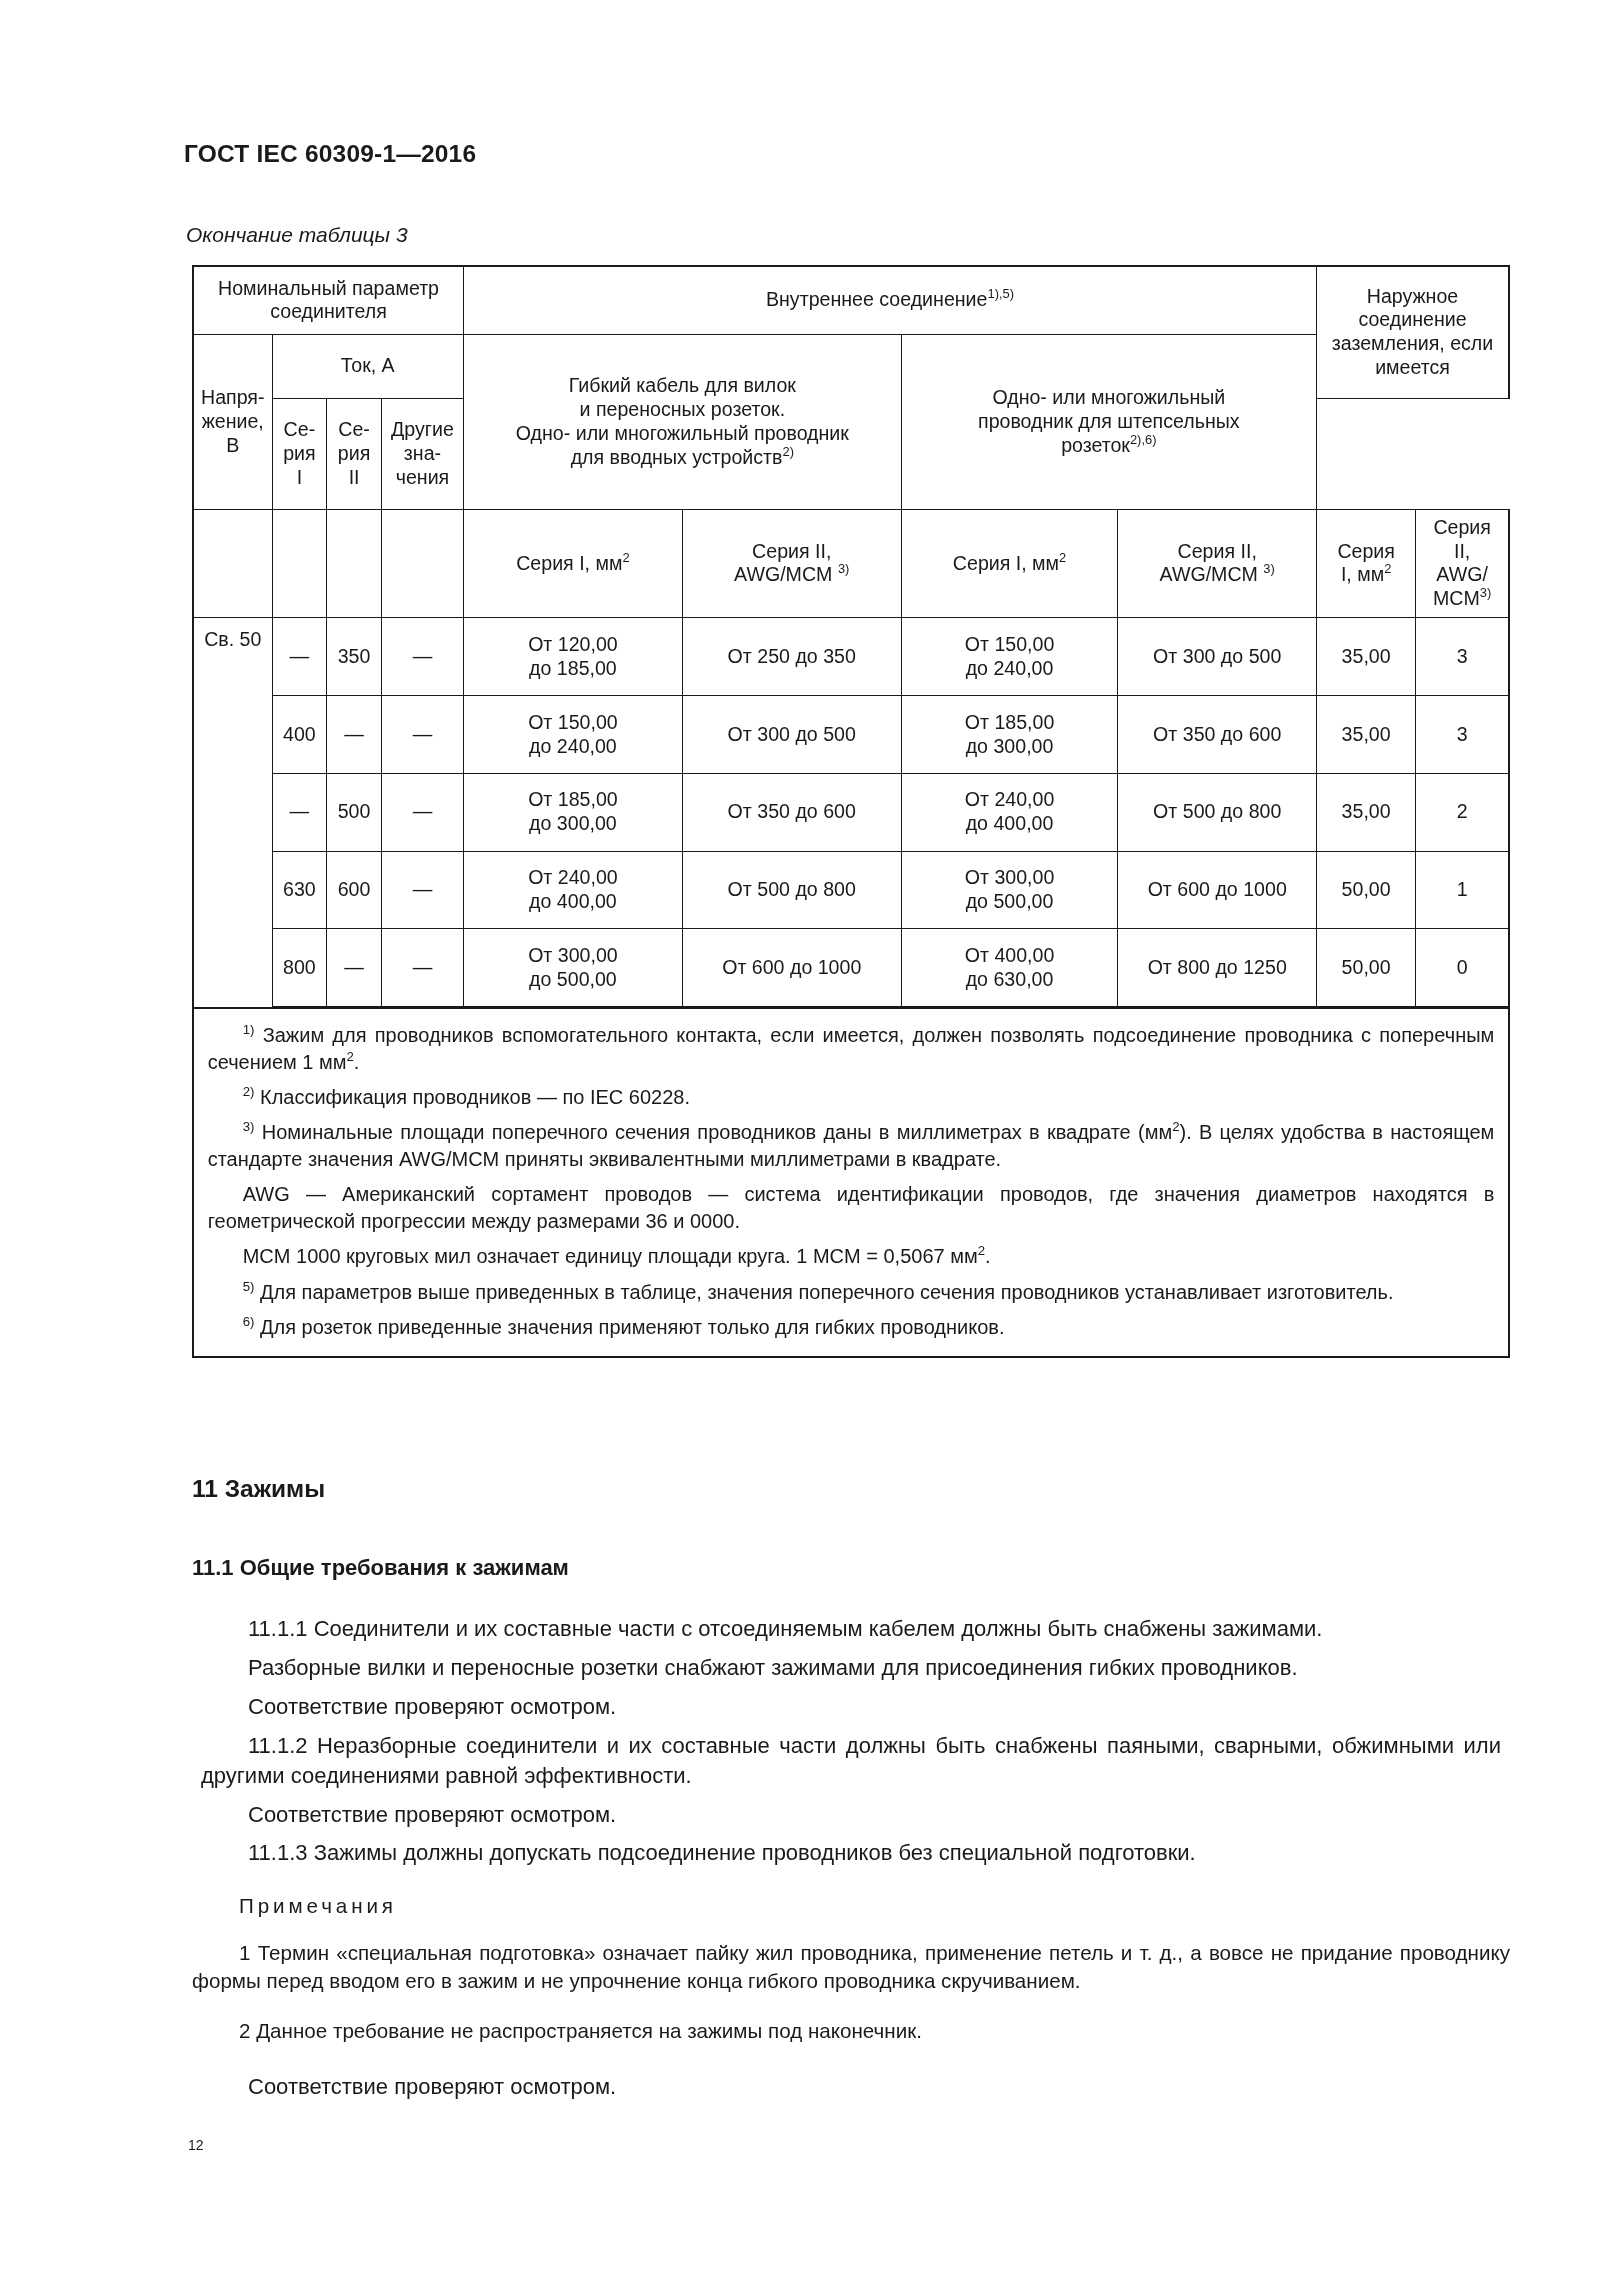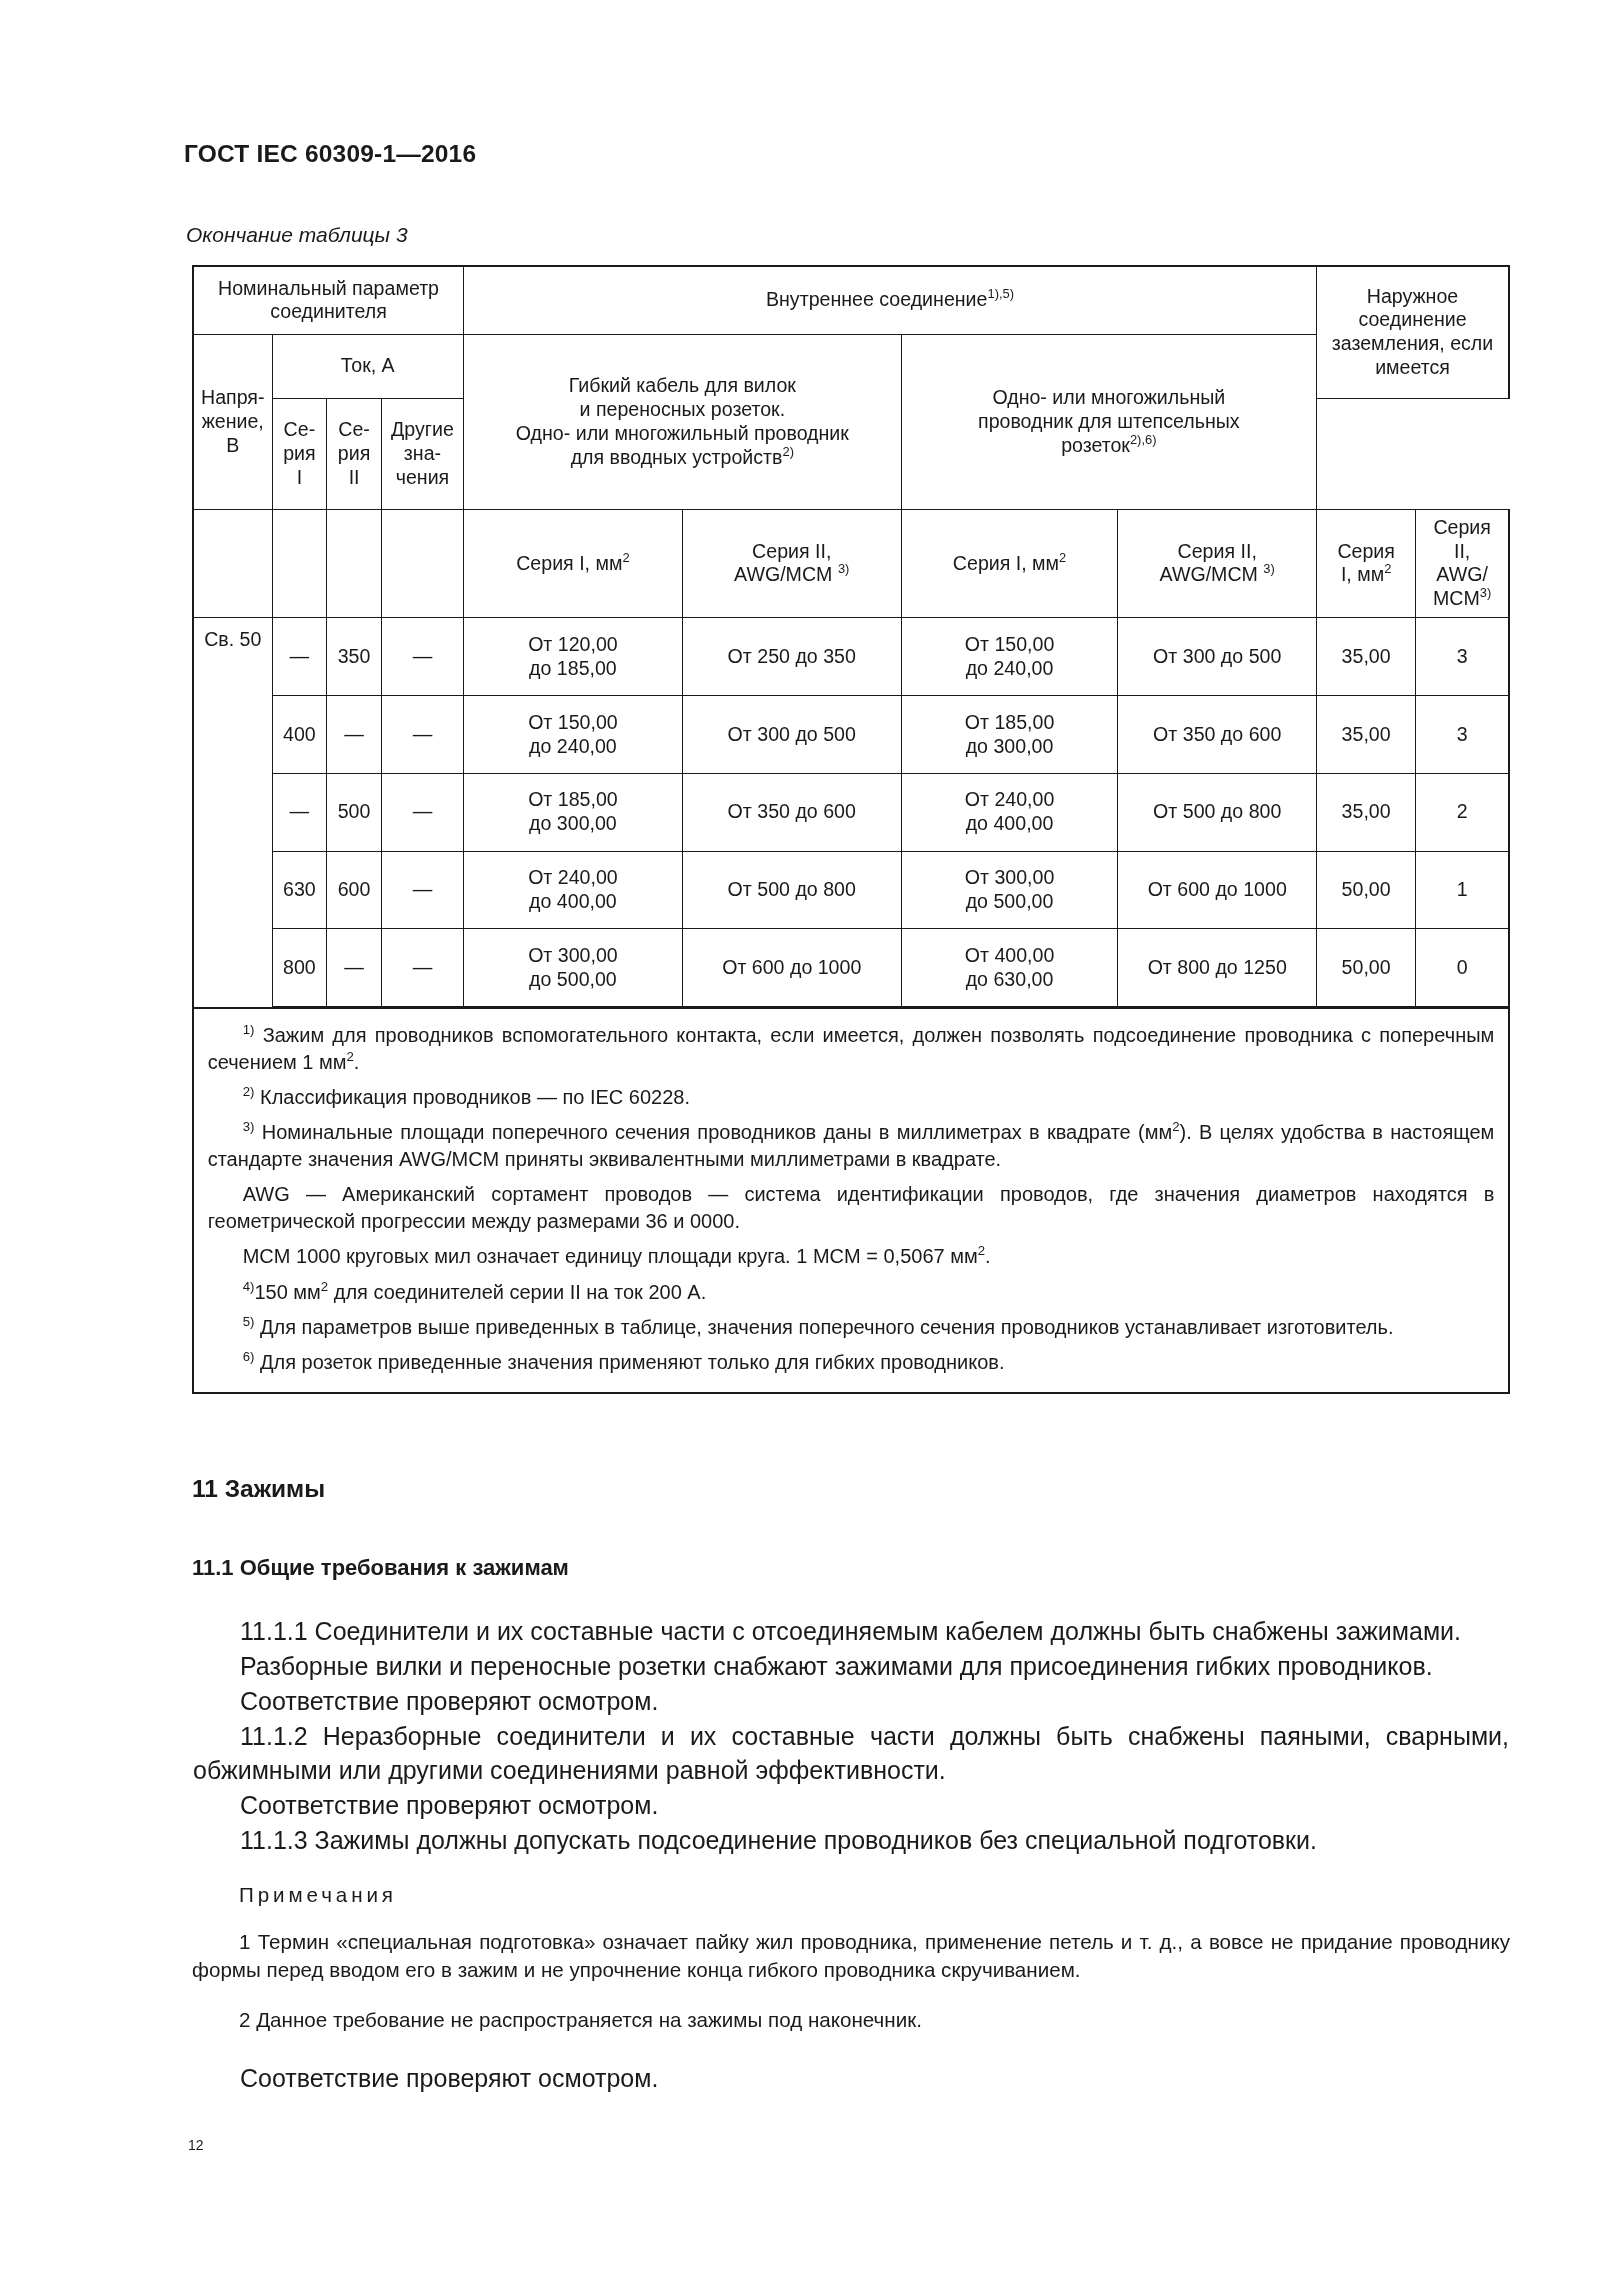--- a/index.html
+++ b/index.html
@@ -104,23 +104,23 @@
     margin: 0 0 0 0;
     padding: 0;
   }
   h3.subsec {
     font-size: 22px;
     font-weight: bold;
     margin: 52px 0 0 0;
     padding: 0;
   }
   p.para {
-    font-size: 25px;
+    font-size: 22px;
     line-height: 1.36;
-    margin: 1px;
+    margin: 9px;
     text-align: justify;
     text-indent: 47px;
   }
   p.first-para { margin-top: 33px; }
   p.tight { margin-top: 0; }
   .notes-head {
     font-size: 20.6px;
     letter-spacing: 3.9px;
     margin: 25.5px 0 0 0;
     text-indent: 47px;
@@ -330,21 +330,20 @@
       </tr>
     </tbody>
       </table>
 
     <div class="notes">
       <p><sup>1)</sup> <span>Зажим для проводников вспомогательного контакта, если имеется, должен позволять подсоединение проводника с поперечным сечением 1 мм</span><sup>2</sup><span>.</span></p>
       <p><sup>2)</sup> <span>Классификация проводников — по IEC 60228.</span></p>
       <p><sup>3)</sup> <span>Номинальные площади поперечного сечения проводников даны в миллиметрах в квадрате (мм</span><sup>2</sup><span>). В целях удобства в настоящем стандарте значения AWG/MCM приняты эквивалентными миллиметрами в квадрате.</span></p>
       <p><span>AWG — Американский сортамент проводов — система идентификации проводов, где значения диаметров находятся в геометрической прогрессии между размерами 36 и 0000.</span></p>
       <p><span>MCM 1000 круговых мил означает единицу площади круга. 1 MCM = 0,5067 мм</span><sup>2</sup><span>.</span></p>
-      <p><sup>4)</sup><span>150 мм</span><sup>2</sup><span> для соединителей серии II на ток 200 А.</span></p>
       <p><sup>5)</sup> <span>Для параметров выше приведенных в таблице, значения поперечного сечения проводников устанавливает изготовитель.</span></p>
       <p><sup>6)</sup> <span>Для розеток приведенные значения применяют только для гибких проводников.</span></p>
     </div>
   </div>
 
   <div class="body-area">
     <h2 class="sec">11 Зажимы</h2>
     <h3 class="subsec">11.1 Общие требования к зажимам</h3>
     <p class="para first-para">11.1.1 Соединители и их составные части с отсоединяемым кабелем должны быть снабжены зажимами.</p>
     <p class="para tight">Разборные вилки и переносные розетки снабжают зажимами для присоединения гибких проводников.</p>

